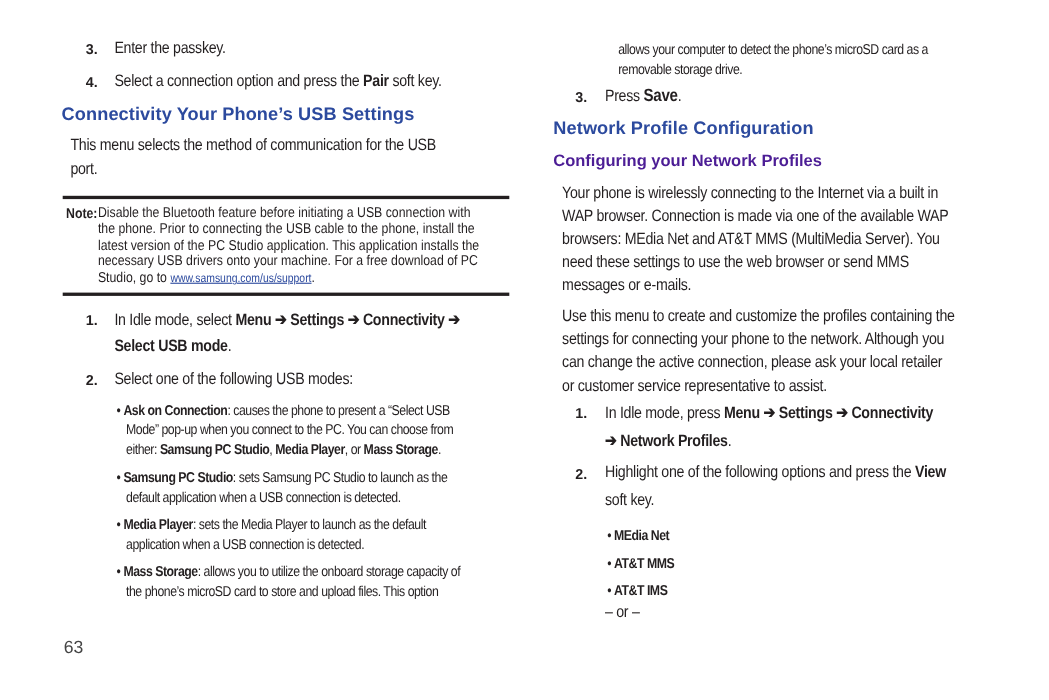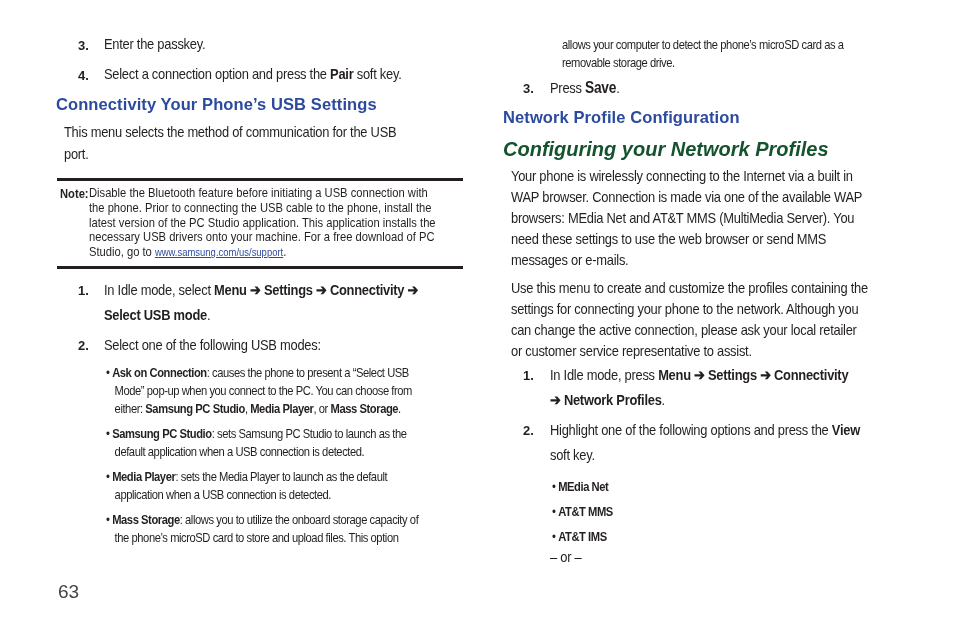--- a/index.html
+++ b/index.html
@@ -4,21 +4,21 @@
 <style>
   html,body{margin:0;padding:0;background:#fff;}
   body{width:954px;height:636px;position:relative;overflow:hidden;
        font-family:"Liberation Sans",sans-serif;color:#231f20;}
   .abs{position:absolute;}
   .t16{font-size:15px;letter-spacing:-0.3px;transform-origin:left top;}
   .t13{font-size:13px;letter-spacing:-0.5px;}
   .num{font-weight:bold;font-size:13px;}
   b{font-weight:bold;}
   .h2{color:#2c4a9e;font-weight:bold;font-size:16.5px;letter-spacing:0.1px;}
-  .h3{color:#14532d;font-weight:bold;font-style:italic;font-size:20px;}
+  .h3{color:#4c1d95;font-weight:bold;font-size:15px;}
   .rule{position:absolute;left:57px;width:406px;height:3px;background:#231f20;}
   .link{color:#2c4a9e;text-decoration:underline;}
   .line{white-space:nowrap;}
   .sq{display:inline-block;transform:scaleX(0.86);transform-origin:left top;}
 </style>
 </head>
 <body>
 
 <div class="abs line" style="left:78px;top:36px;">
   <span class="num">3.</span>
@@ -67,21 +67,21 @@
 <div class="abs sq t13" style="left:106px;top:468px;line-height:18px;">
   <div class="line">• <b>Media Player</b><span>: sets the Media Player to launch as the default</span></div>
   <div class="line" style="padding-left:10px;">application when a USB connection is detected.</div>
 </div>
 
 <div class="abs sq t13" style="left:106px;top:511px;line-height:18px;">
   <div class="line">• <b>Mass Storage</b><span>: allows you to utilize the onboard storage capacity of</span></div>
   <div class="line" style="padding-left:10px;">the phone’s microSD card to store and upload files. This option</div>
 </div>
 
-<div class="abs" style="left:58px;top:581px;font-size:19px;color:#444;">63</div>
+<div class="abs" style="left:58px;top:581px;font-size:16px;color:#444;">63</div>
 
 <div class="abs sq t13" style="left:562px;top:36px;line-height:18px;">
   <div class="line">allows your computer to detect the phone’s microSD card as a</div>
   <div class="line">removable storage drive.</div>
 </div>
 
 <div class="abs num" style="left:523px;top:81px;">3.</div>
 <div class="abs line sq t16" style="left:550px;top:79px;"><span>Press </span><b style="font-size:16px;">Save</b><span>.</span></div>
 
 <div class="abs line h2" style="left:503px;top:108px;">Network Profile Configuration</div>

